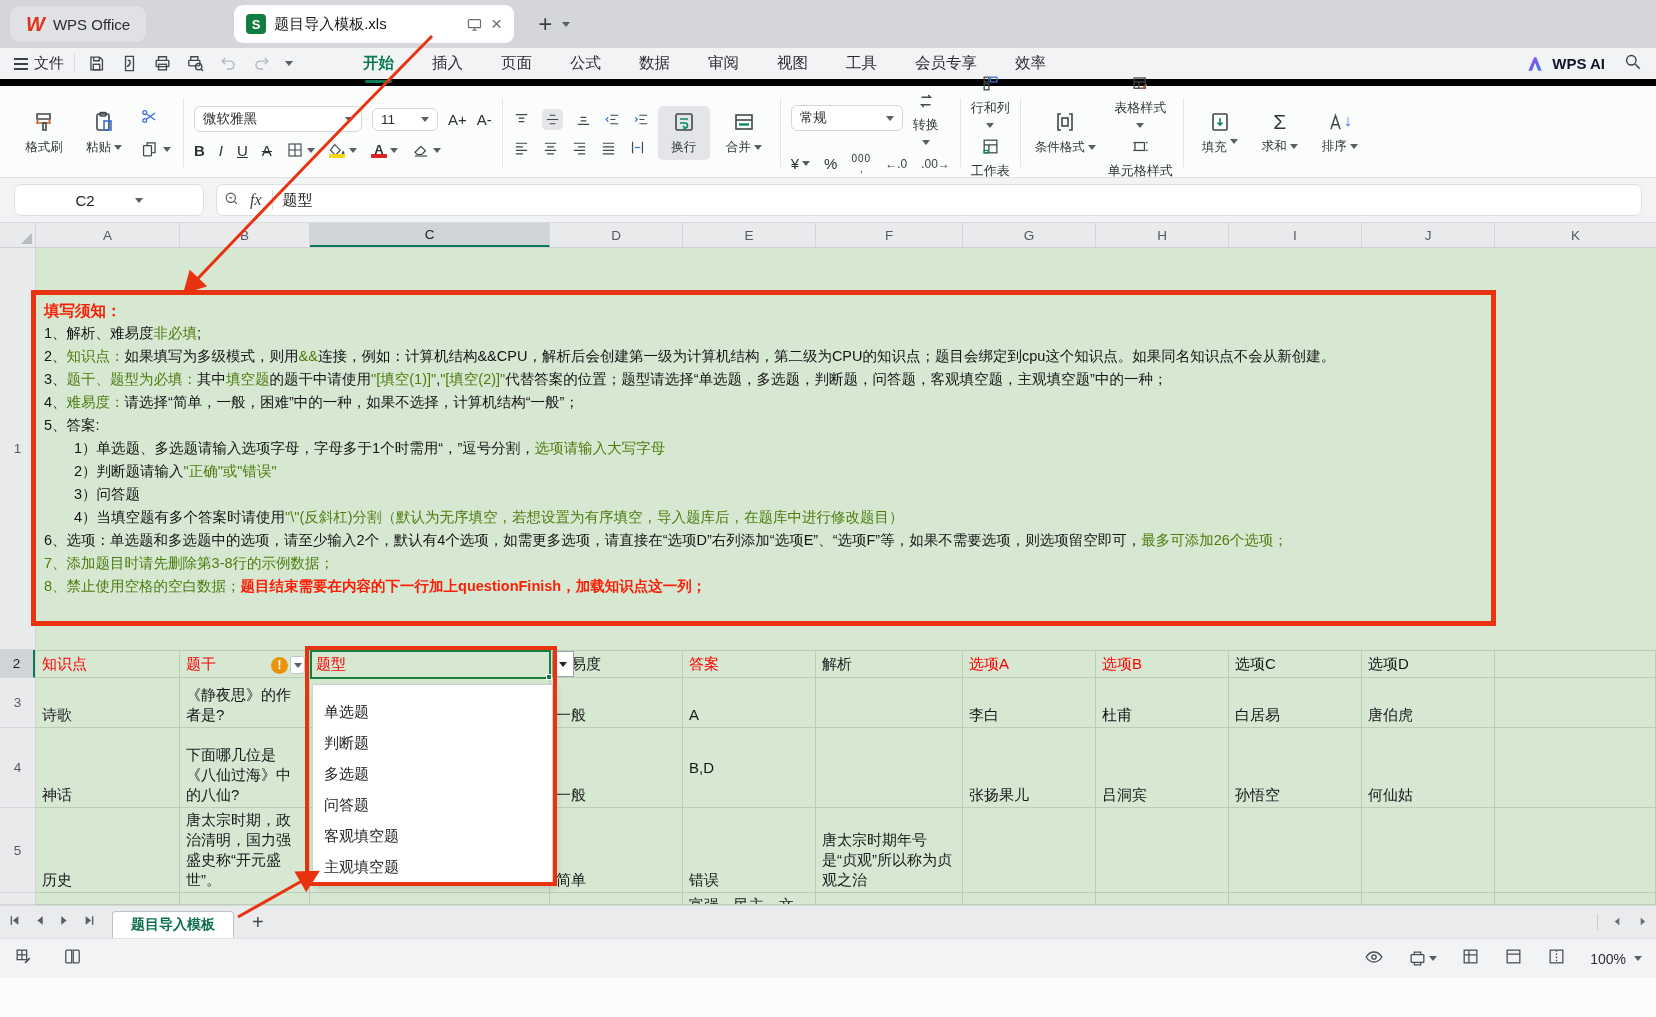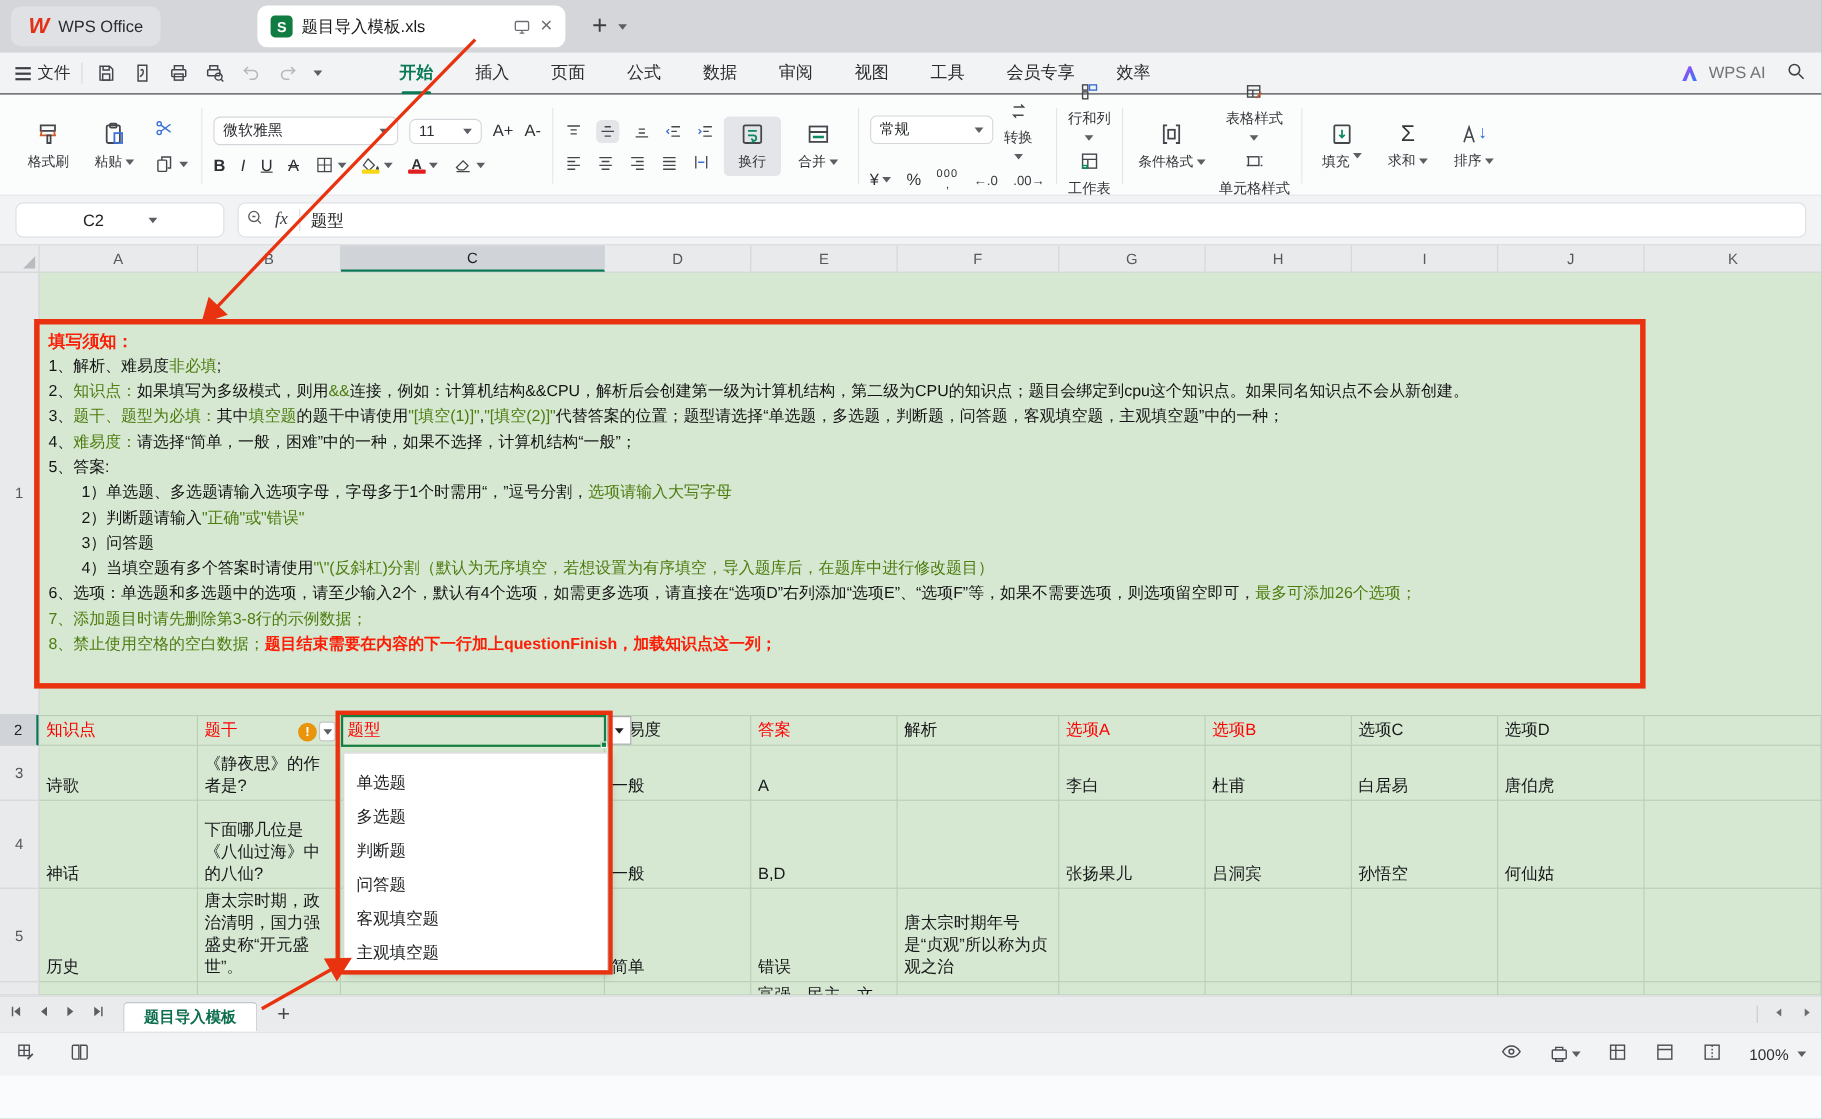--- a/index.html
+++ b/index.html
@@ -12,32 +12,32 @@
   .wlogo{color:#e33117;font-weight:bold;font-style:italic;font-size:20px;}
   .appchip .appname{font-size:15px;color:#2a2c2e;}
   .doctab{display:flex;align-items:center;gap:8px;background:#fff;border-radius:9px;padding:6px 12px;height:38px;width:280px;margin-left:78px;}
   .sicon{width:20px;height:20px;background:#107c41;color:#fff;border-radius:4px;font-size:13px;font-weight:bold;display:flex;align-items:center;justify-content:center;}
   .doctitle{font-size:15px;color:#17181a;flex:1;}
   .tabicon{color:#6a6e73;font-size:16px;display:flex;align-items:center;}
   .newtab{font-size:24px;color:#3c3f43;margin-left:14px;line-height:20px;}
   .cv{display:inline-block;width:0;height:0;border-left:4px solid transparent;border-right:4px solid transparent;border-top:5px solid #5b5e63;}
 
   
-  .menubar{position:absolute;left:0;top:48px;width:100%;height:38px;background:#f2f3f5;display:flex;align-items:center;padding:0 14px;border-bottom:1px solid #000000;}
+  .menubar{position:absolute;left:0;top:48px;width:100%;height:38px;background:#f2f3f5;display:flex;align-items:center;padding:0 14px;border-bottom:7px solid #000000;}
   .filebtn{display:flex;align-items:center;gap:6px;font-size:15px;color:#2b2d30;margin-right:10px;}
   .ham{display:inline-flex;flex-direction:column;gap:3px;}
   .ham i{display:block;width:14px;height:2px;background:#3c4044;}
   .qbar{display:flex;align-items:center;gap:14px;margin-right:16px;padding:0 12px;border-left:1px solid #d8dadd;}
   .qbar svg{display:block;}
   .menutabs{display:flex;align-items:center;gap:34px;margin-left:40px;flex:1;}
   .mtab{font-size:15.5px;color:#2b2d30;padding:7px 2px;position:relative;cursor:default;}
   .mtab.active{color:#0a7a55;font-weight:bold;}
   .mtab.active:after{content:"";position:absolute;left:4px;right:4px;bottom:-2px;height:3px;border-radius:2px;background:#0a7a55;}
   .airight{display:flex;align-items:center;gap:18px;margin-left:auto;}
-  .ailabel{font-size:15px;color:#737373;font-weight:normal;}
+  .ailabel{font-size:15px;color:#0f172a;font-weight:bold;}
 
   
   .ribbon{position:absolute;left:0;top:86px;width:100%;height:92px;background:#fbfcfc;border-bottom:1px solid #dfe1e3;display:flex;align-items:stretch;padding:6px 8px 4px 8px;}
   .rgroup{display:flex;align-items:center;gap:8px;padding:0 10px;}
   .rsep{width:1px;background:#e4e5e8;margin:6px 0;}
   .bigbtn{display:flex;flex-direction:column;align-items:center;justify-content:center;gap:5px;min-width:52px;padding:4px 4px;border-radius:5px;}
   .bigbtn span.lbl{font-size:12.5px;color:#33363a;white-space:nowrap;}
   .vcol{display:flex;flex-direction:column;gap:10px;align-items:flex-start;}
   .smallbtn{display:flex;align-items:center;gap:4px;padding:2px;border-radius:4px;}
   .rows2{display:flex;flex-direction:column;gap:9px;justify-content:center;}
@@ -657,21 +657,21 @@
           <div class="gcell" style="width: 144px; height: 80px;">
             <span class="wrap">神话</span>
           </div>
           <div class="gcell" style="width: 130px; height: 80px;">
             <span class="wrap">下面哪几位是《八仙过海》中的八仙?</span>
           </div>
           <div class="gcell" style="width: 240px; height: 80px;"></div>
           <div class="gcell" style="width: 133px; height: 80px;">
             <span class="wrap">一般</span>
           </div>
-          <div class="gcell" style="width: 133px; height: 80px;">
+          <div class="gcell" style="width: 133px; height: 80px; align-items: center;">
             <span class="wrap">B,D</span>
           </div>
           <div class="gcell" style="width: 147px; height: 80px;"></div>
           <div class="gcell" style="width: 133px; height: 80px;">
             <span class="wrap">张扬果儿</span>
           </div>
           <div class="gcell" style="width: 133px; height: 80px;">
             <span class="wrap">吕洞宾</span>
           </div>
           <div class="gcell" style="width: 133px; height: 80px;">
@@ -742,22 +742,22 @@
   <div class="selcell">
       <span class="selhandle"></span>
     </div>
 
   <div class="dvbtn">
       <span class="cv"></span>
     </div>
 
   <div class="ddpanel" id="ddpanel">
       <div class="dditem">单选题</div>
+      <div class="dditem">判断题</div>
       <div class="dditem">多选题</div>
-      <div class="dditem">判断题</div>
       <div class="dditem">问答题</div>
       <div class="dditem">客观填空题</div>
       <div class="dditem">主观填空题</div>
     </div>
 
   <div class="redbox1" style="left:31px;top:290px;width:1465px;height:336px;"></div>
   <div class="redbox1" style="left:305px;top:646px;width:252px;height:240px;"></div>
 
   <div class="sheetbar">
     <div class="navicons">

